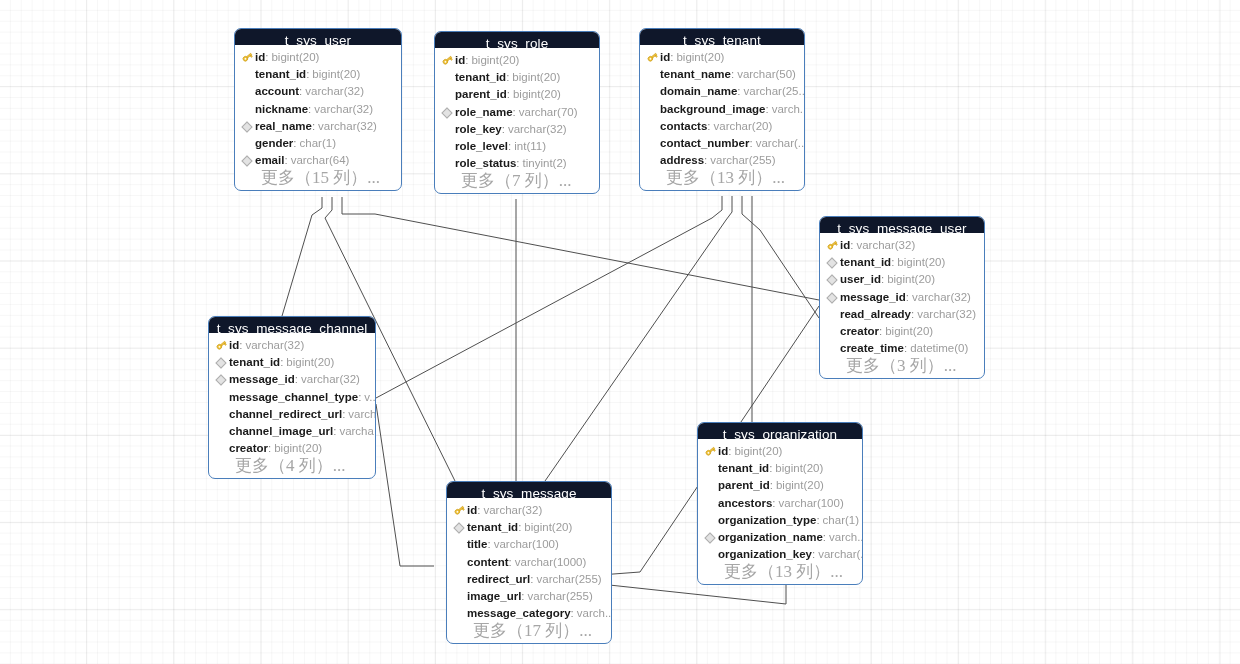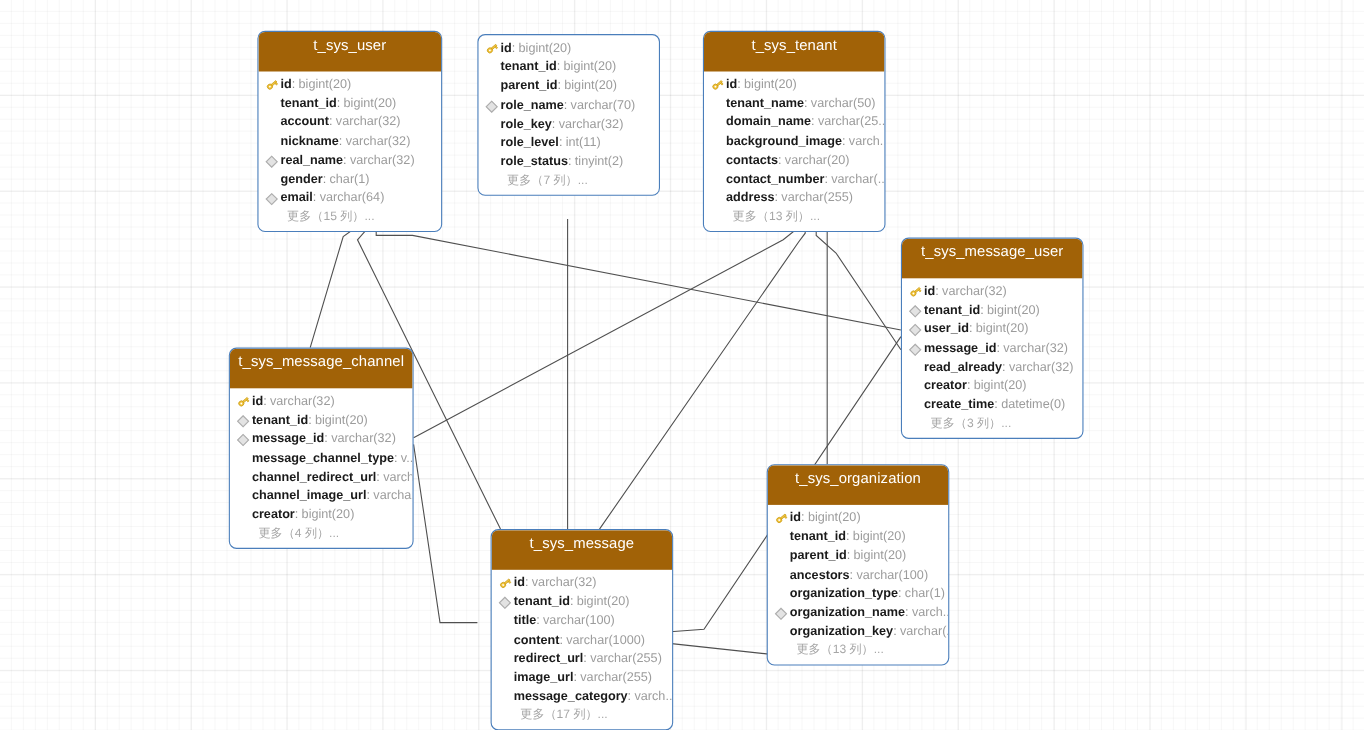--- a/index.html
+++ b/index.html
@@ -43,26 +43,26 @@
   .entity {
     position: absolute;
     background: #ffffff;
     border: 1px solid #4a7ebb;
     border-radius: 7px;
     box-sizing: border-box;
     overflow: hidden;
     box-shadow: 0 0 0 0 rgba(0,0,0,0);
   }
   .entity-header {
-    background: #a16207;
+    background: #0f172a;
     color: #ffffff;
     text-align: center;
     font-size: 13.5px;
     line-height: 24px;
-    height: 36px;
+    height: 16px;
     white-space: nowrap;
     overflow: hidden;
     letter-spacing: 0.1px;
   }
   .entity-body {
     padding: 3px 0 4px 0;
   }
   .row {
     display: flex;
     align-items: center;
@@ -102,26 +102,27 @@
   }
   .col-sep {
     color: #8b8b8b;
     margin-right: 3px;
   }
   .col-type {
     color: #9c9c9c;
   }
   .more-row {
     color: #a6a6a6;
-    font-size: 11px;
+    font-size: 17px;
     padding-left: 26px;
     height: 17.3px;
     line-height: 17.3px;
     white-space: nowrap;
     overflow: hidden;
+    font-family: Liberation Serif, serif;
   }
 </style>
 </head>
 <body>
 
 <div id="canvas">
 
   <svg id="links" viewBox="0 0 1240 664" preserveAspectRatio="none">
       <path class="link-path" d="M 322 197 L 322 208 L 312 215 L 282 316"></path>
       <path class="link-path" d="M 332 197 L 332 210 L 325 218 L 455 481"></path>
@@ -191,20 +192,21 @@
             <span class="idx-icon"></span>
           </span>
           <span class="col-name">email</span>
           <span class="col-sep">:</span>
           <span class="col-type">varchar(64)</span>
         </div>
         <div class="more-row">更多（15 列）...</div>
       </div>
     </div>
     <div class="entity" style="left: 434px; top: 31px; width: 166px;">
+      <div class="entity-header">t_sys_role</div>
       <div class="entity-body">
         <div class="row">
           <span class="gutter">
             <svg class="key-icon" viewBox="0 0 16 16">
               <g transform="rotate(-40 8 8)">
                 <rect x="6.8" y="6.9" width="7.6" height="2.2" fill="#f2c43d" stroke="#c99a12" stroke-width="0.8"></rect>
                 <rect x="11.6" y="9.0" width="1.8" height="2.6" fill="#f2c43d" stroke="#c99a12" stroke-width="0.8"></rect>
                 <circle cx="4.3" cy="8" r="3.1" fill="#f2c43d" stroke="#c99a12" stroke-width="0.9"></circle>
                 <circle cx="4.3" cy="8" r="1.1" fill="#ffffff"></circle>
               </g>

